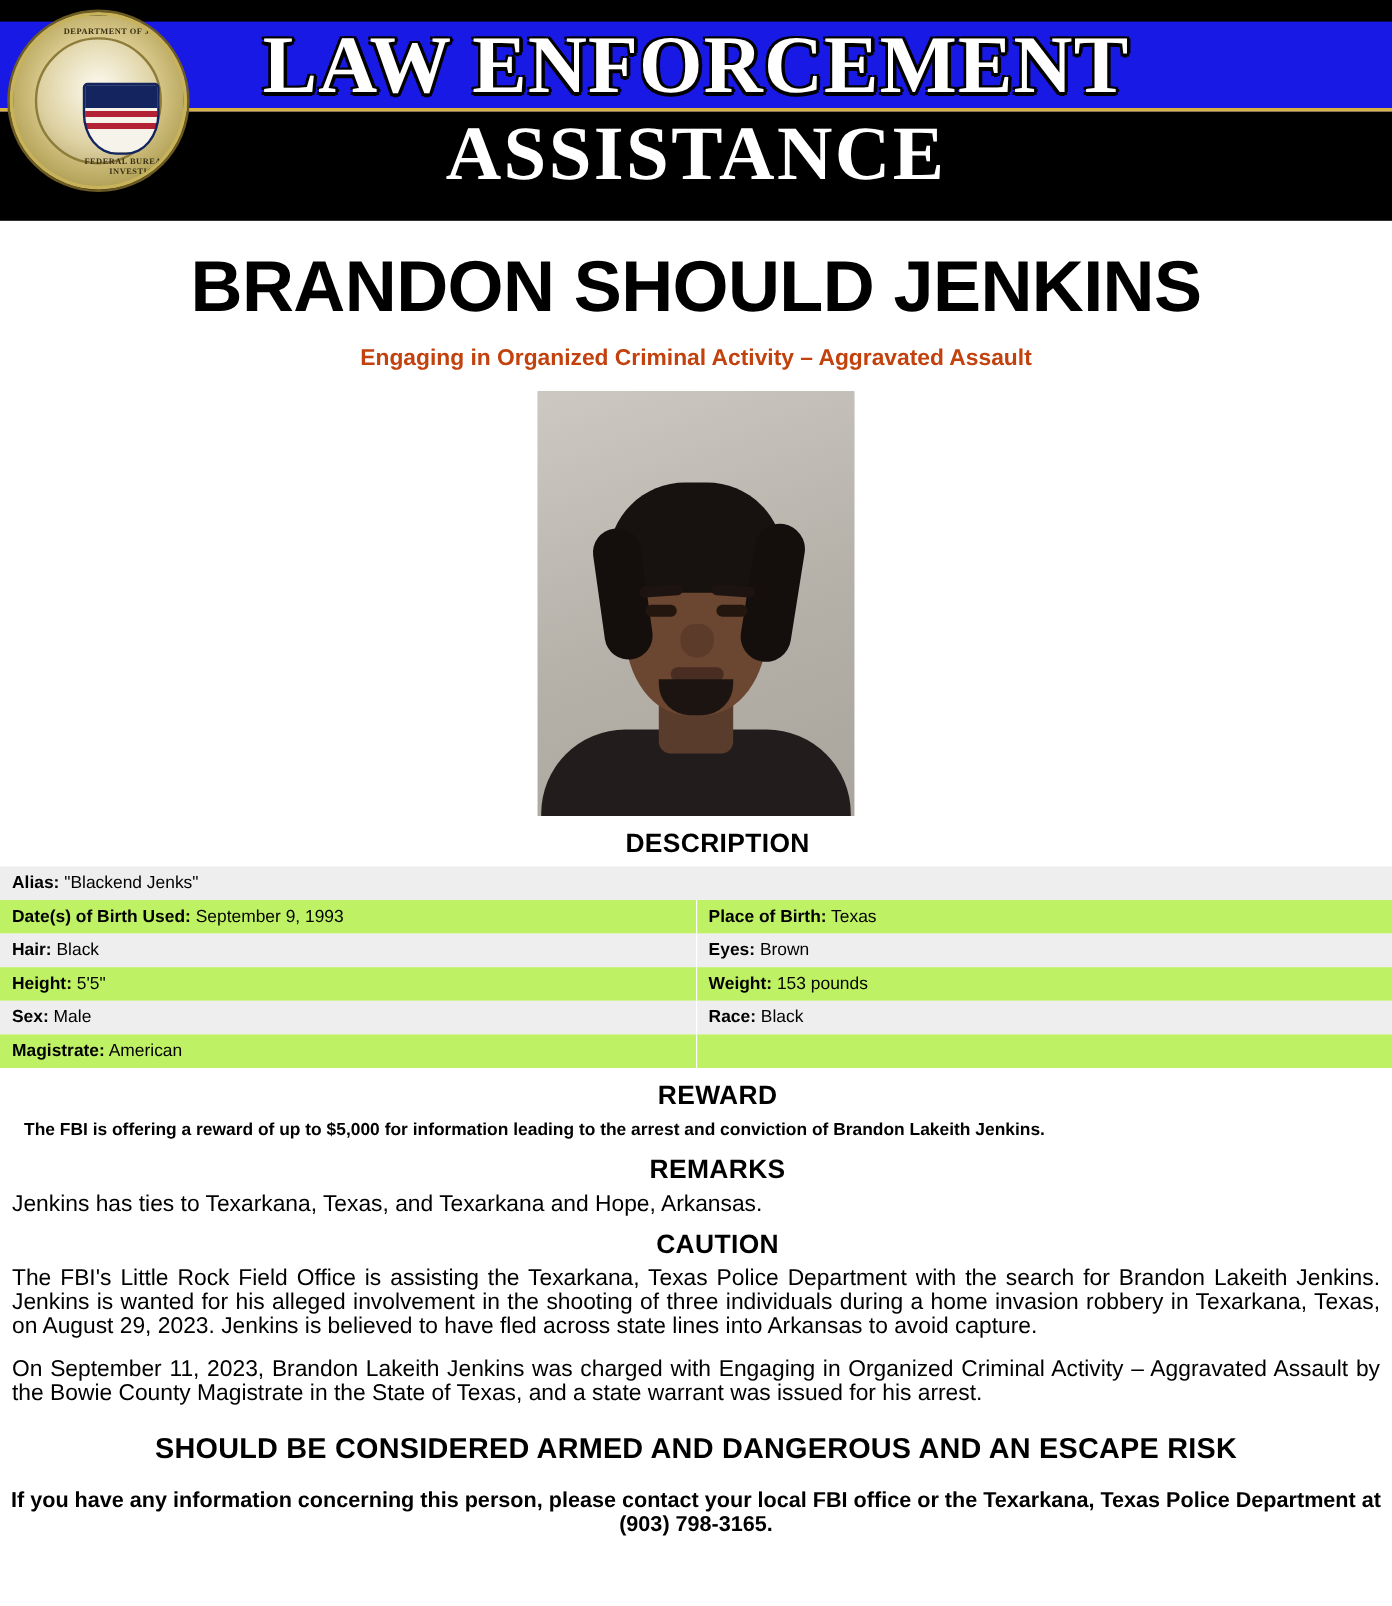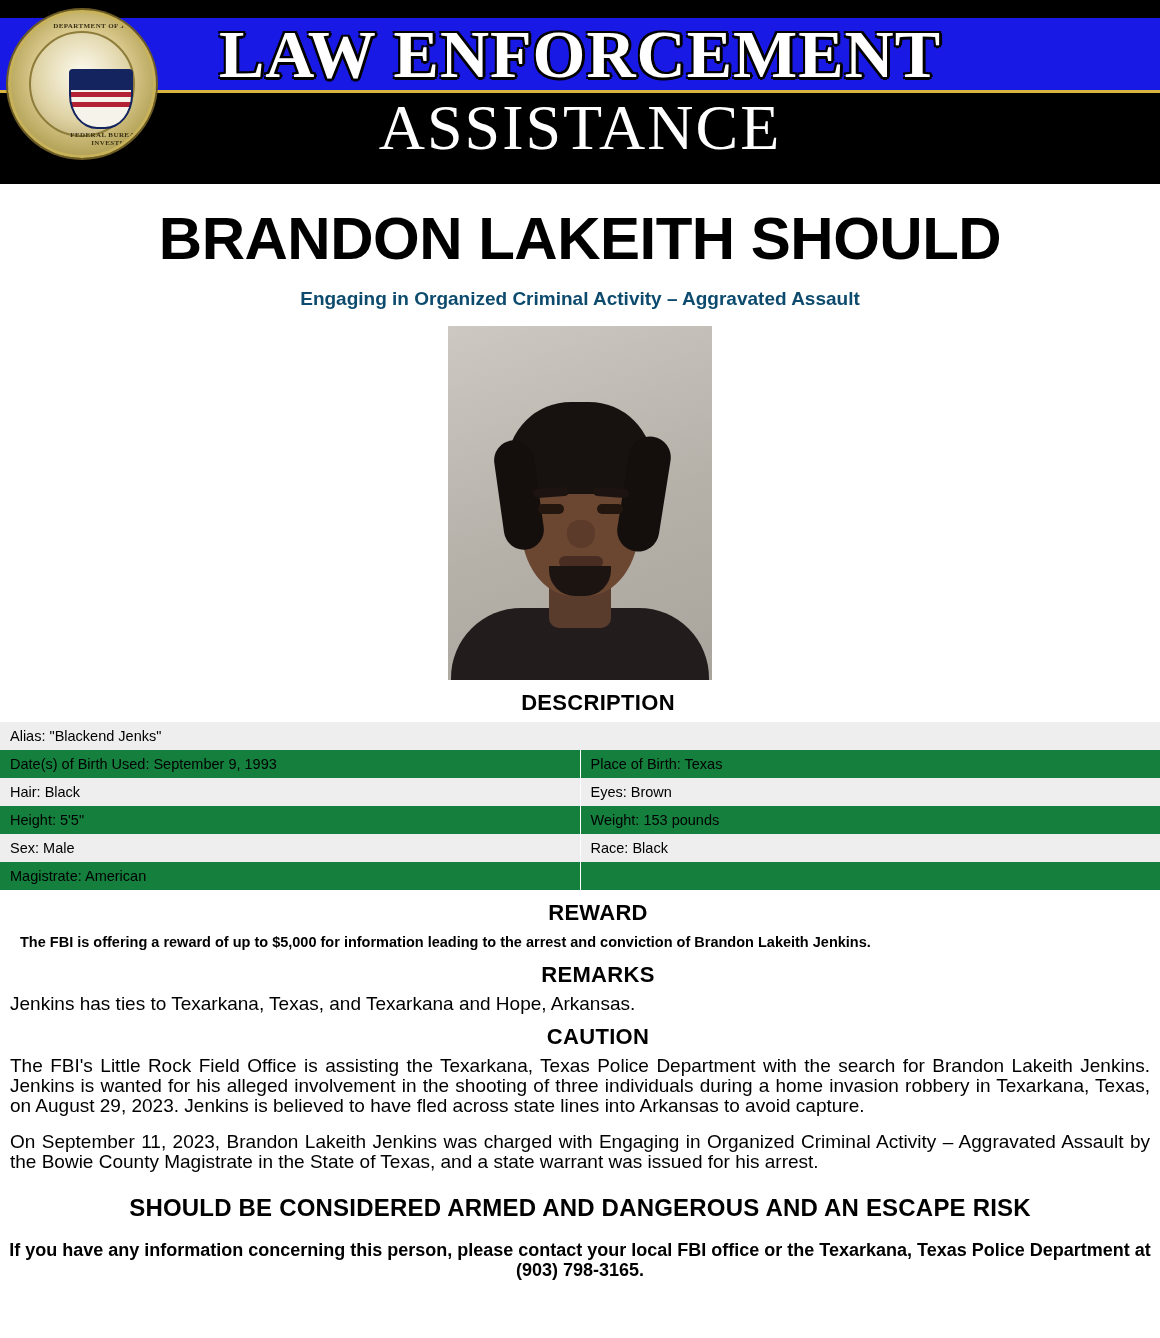--- a/index.html
+++ b/index.html
@@ -49,21 +49,21 @@
       -2px  2px 0 #000, 2px  2px 0 #000,
        0px  3px 0 #000, 3px 0px 0 #000;
   }
   .banner-title-2 {
     position: absolute;
     left: 0;
     top: 92px;
     width: 1160px;
     text-align: center;
     font-family: "Liberation Serif", serif;
-    font-weight: normal;
+    font-weight: bold;
     font-size: 64px;
     letter-spacing: 2px;
     color: #ffffff;
     line-height: 72px;
     text-shadow:
       -2px -2px 0 #000, 2px -2px 0 #000,
       -2px  2px 0 #000, 2px  2px 0 #000,
        0px  3px 0 #000, 3px 0px 0 #000;
   }
   
@@ -128,21 +128,21 @@
     letter-spacing: -0.5px;
     margin: 22px 0 0 0;
     line-height: 66px;
     color: #000;
   }
   .charge-line {
     text-align: center;
     font-size: 19px;
     font-weight: bold;
     margin: 16px 0 0 0;
-    color: #0c4a6e;
+    color: #c2410c;
   }
 
   
   .photo-wrap {
     margin: 16px auto 0 auto;
     width: 264px;
     height: 354px;
     position: relative;
     overflow: hidden;
     background: #b9b5ae;
@@ -275,30 +275,30 @@
   }
 
   
   table.desc {
     width: 1160px;
     border-collapse: collapse;
     font-size: 14.5px;
     table-layout: fixed;
   }
   table.desc tr { background: #eeeeee; }
-  table.desc tr.alt { background: #15803d; }
+  table.desc tr.alt { background: #bef264; }
   table.desc td {
     padding: 5px 10px;
     vertical-align: top;
     border: none;
     line-height: 18px;
   }
   table.desc td.left-cell { width: 580px; }
   table.desc td.right-cell { width: 580px; border-left: 1px solid #ffffff; }
-  table.desc .lbl { font-weight: normal; }
+  table.desc .lbl { font-weight: bold; }
   table.desc .val { font-weight: normal; }
 
   
   .bold-line {
     font-size: 14.5px;
     font-weight: bold;
     padding: 0 20px;
     line-height: 20px;
   }
   .body-text {
@@ -335,21 +335,21 @@
 
   <div class="seal">
     <div class="seal-text-top">DEPARTMENT OF JUSTICE</div>
     <div class="seal-inner">
       <div class="seal-shield"></div>
     </div>
     <div class="seal-text-bottom">FEDERAL BUREAU OF INVESTIGATION</div>
   </div>
 </div>
 
-<div class="subject-name">BRANDON LAKEITH SHOULD</div>
+<div class="subject-name">BRANDON SHOULD JENKINS</div>
 <div class="charge-line">Engaging in Organized Criminal Activity – Aggravated Assault</div>
 
 <div class="photo-wrap">
   <div class="photo-bg"></div>
   <div class="photo-person">
     <div class="p-shoulders"></div>
     <div class="p-neck"></div>
     <div class="p-head"></div>
     <div class="p-hair"></div>
     <div class="p-loc-l"></div>

